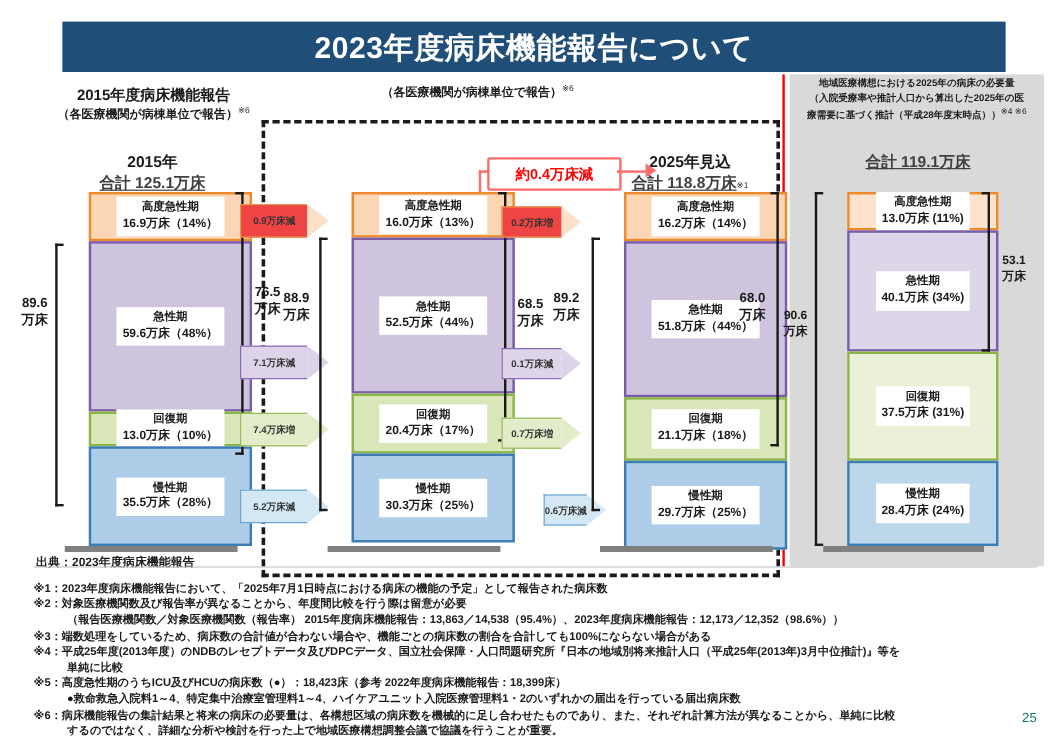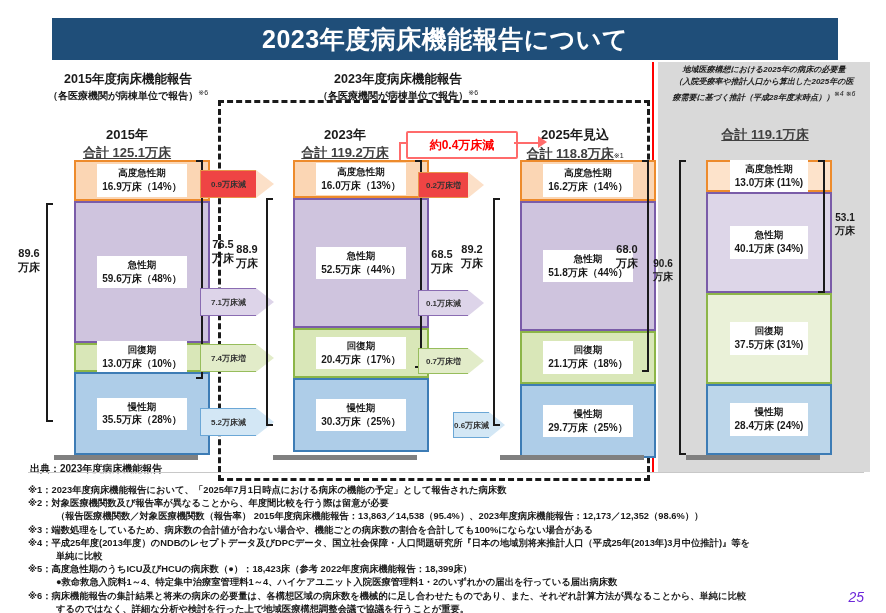--- a/index.html
+++ b/index.html
@@ -36,21 +36,21 @@
 
   
   .col-head{position:absolute;text-align:center;}
   .col-head .h1{font-size:12.5px;font-weight:bold;line-height:1.45;}
   .col-head .h2{font-size:10px;font-weight:bold;line-height:1.45;}
   .col-head .ref{font-size:7px;font-weight:normal;vertical-align:super;}
 
   #head-2015{left:32px;top:70px;width:192px;}
   #head-2023{left:252px;top:70px;width:292px;}
   #head-need{left:660px;top:64px;width:208px;}
-  #head-need .h3{font-size:8px;font-weight:bold;line-height:1.55;font-style:italic;}
+  #head-need .h3{font-size:8px;font-weight:bold;line-height:1.55;}
 
   
   .year-label{position:absolute;text-align:center;}
   .year-label .yr{font-size:13px;font-weight:bold;line-height:1.4;color:#1a1a1a;}
   .year-label .tot{font-size:13px;font-weight:bold;color:#404040;text-decoration:underline;line-height:1.45;}
   .year-label .sup{font-size:7px;color:#1a1a1a;text-decoration:none;}
 
   #yl-2015{left:52px;top:126px;width:150px;}
   #yl-2023{left:265px;top:126px;width:160px;}
   #yl-2025{left:492px;top:126px;width:166px;}
@@ -118,21 +118,21 @@
   
   .source{
     position:absolute;left:30px;top:462px;font-size:10px;font-weight:bold;color:#1a1a1a;
   }
   .notes{
     position:absolute;left:28px;top:484px;width:840px;
     font-size:9.3px;line-height:1.42;font-weight:bold;color:#1a1a1a;
   }
   .notes .ln{white-space:nowrap;}
   .page-no{
-    position:absolute;right:22px;bottom:8px;font-size:14px;color:#6d28d9;font-style:italic;
+    position:absolute;right:22px;bottom:8px;font-size:11px;color:#0f766e;
   }
   .sep-line{position:absolute;left:28px;top:472px;width:836px;height:1px;background:#c8c8c8;}
 </style>
 </head>
 <body>
 
 <div class="slide">
 
   <div class="title-bar">
     <span class="title-text">2023年度病床機能報告について</span>
@@ -144,43 +144,38 @@
   <div class="dashed-box"></div>
 
   <div class="col-head" id="head-2015">
     <div class="h1">2015年度病床機能報告</div>
     <div class="h2">
       <span>（各医療機関が病棟単位で報告）</span><span class="ref">※6</span>
     </div>
   </div>
 
   <div class="col-head" id="head-2023">
-    <div class="h1">2023年度病床機能報告</div>
     <div class="h2">
       <span>（各医療機関が病棟単位で報告）</span><span class="ref">※6</span>
     </div>
   </div>
 
   <div class="col-head" id="head-need">
     <div class="h3">地域医療構想における2025年の病床の必要量</div>
     <div class="h3">（入院受療率や推計人口から算出した2025年の医</div>
     <div class="h3">
       <span>療需要に基づく推計（平成28年度末時点））</span><span class="ref">※4 ※6</span>
     </div>
   </div>
 
   <div class="year-label" id="yl-2015">
     <div class="yr">2015年</div>
     <div class="tot">合計 125.1万床</div>
   </div>
 
-  <div class="year-label" id="yl-2023">
-    <div class="yr">2023年</div>
-    <div class="tot">合計 119.2万床</div>
-  </div>
 
   <div class="year-label" id="yl-2025">
     <div class="yr">2025年見込</div>
     <div>
       <span class="tot">合計 118.8万床</span><span class="sup">※1</span>
     </div>
   </div>
 
   <div class="year-label" id="yl-need">
     <div class="tot">合計 119.1万床</div>

